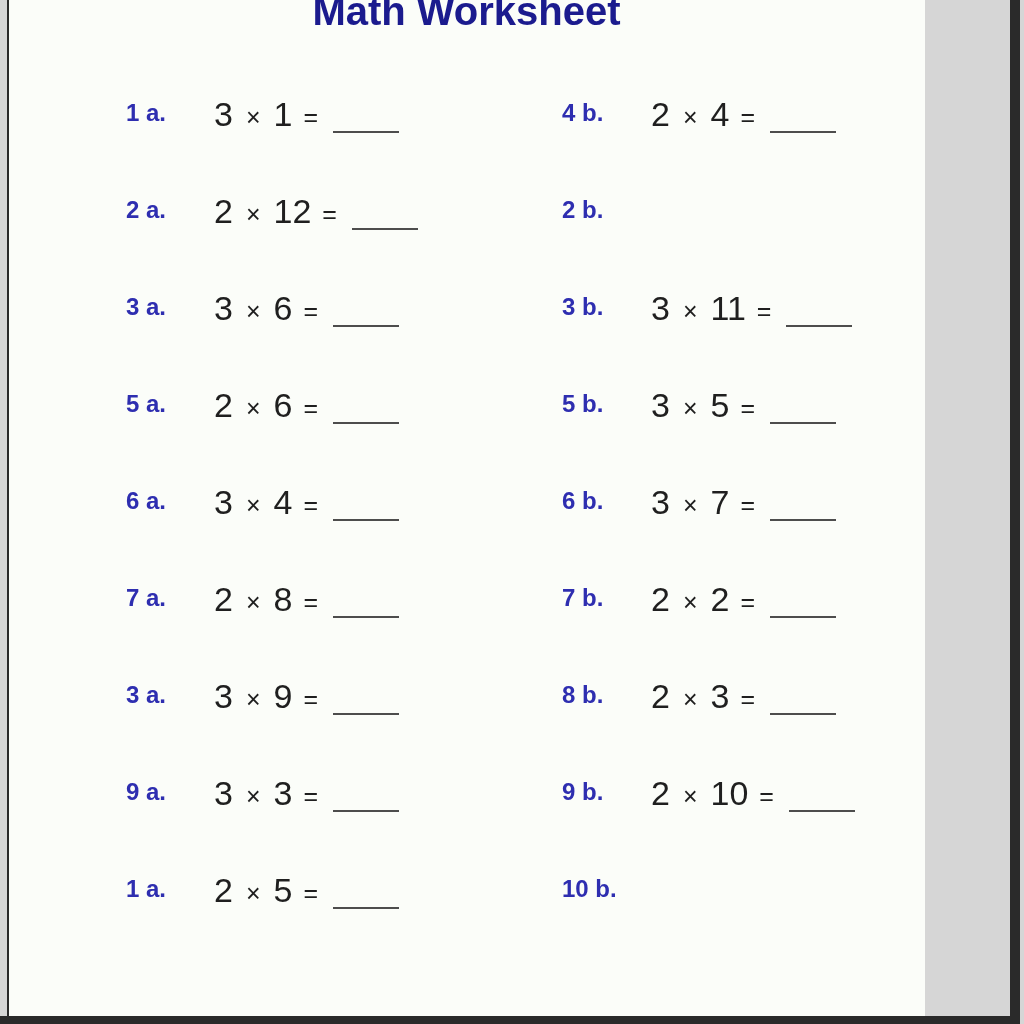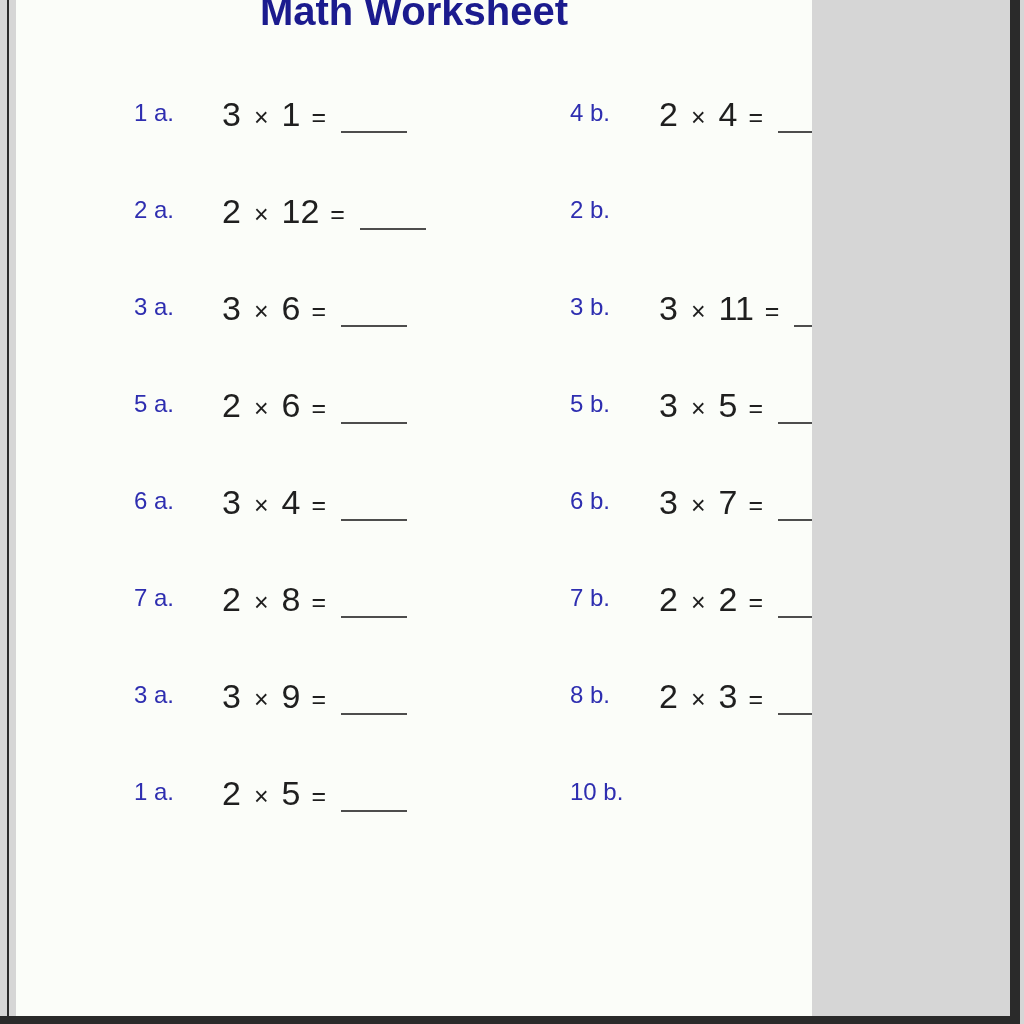--- a/index.html
+++ b/index.html
@@ -5,22 +5,22 @@
   * { box-sizing: border-box; }
   html, body { margin: 0; padding: 0; }
   body {
     width: 1024px; height: 1024px;
     position: relative;
     background: var(--outer_gray, #d6d6d6);
     font-family: "Liberation Sans", sans-serif;
     overflow: hidden;
   }
   .page {
-    position: absolute; left: 16px; top: 0;
-    width: 796px; height: 1016px;
+    position: absolute; left: 8px; top: 0;
+    width: 917px; height: 1016px;
     background: var(--page_background, #fbfdf9);
     overflow: hidden;
     z-index: 1;
   }
   .edge-line-left {
     position: absolute; left: 7px; top: 0;
     width: 2px; height: 1016px;
     background: var(--dark_edge, #2a2a2a);
     z-index: 3;
   }
@@ -46,21 +46,21 @@
   }
   .rows { position: absolute; left: 0; top: 64px; width: 100%; }
   .row {
     display: grid;
     grid-template-columns: 88px 348px 89px auto;
     padding-left: 118px;
     height: 97px;
     align-items: center;
   }
   .label {
-    font-weight: normal;
+    font-weight: bold;
     font-size: 24px;
     color: var(--label_color, #2e2eb0);
     white-space: nowrap;
   }
   .expr {
     font-size: 34px;
     color: var(--text_color, #1f1f1f);
     white-space: nowrap;
   }
   .expr .op { font-size: 25px; padding: 0 13px; }
@@ -146,20 +146,30 @@
     <span class="label">3 a.</span>
     <span class="expr">
       <span>3</span><span class="op">×</span><span>9</span><span class="eq">=</span><span class="blank"></span>
     </span>
     <span class="label">8 b.</span>
     <span class="expr">
       <span>2</span><span class="op">×</span><span>3</span><span class="eq">=</span><span class="blank"></span>
     </span>
   </div>
 
+  <div class="row">
+    <span class="label">9 a.</span>
+    <span class="expr">
+      <span>3</span><span class="op">×</span><span>3</span><span class="eq">=</span><span class="blank"></span>
+    </span>
+    <span class="label">9 b.</span>
+    <span class="expr">
+      <span>2</span><span class="op">×</span><span>10</span><span class="eq">=</span><span class="blank"></span>
+    </span>
+  </div>
 
   <div class="row">
     <span class="label">1 a.</span>
     <span class="expr">
       <span>2</span><span class="op">×</span><span>5</span><span class="eq">=</span><span class="blank"></span>
     </span>
     <span class="label">10 b.</span>
   </div>
 </div>
 </div>

